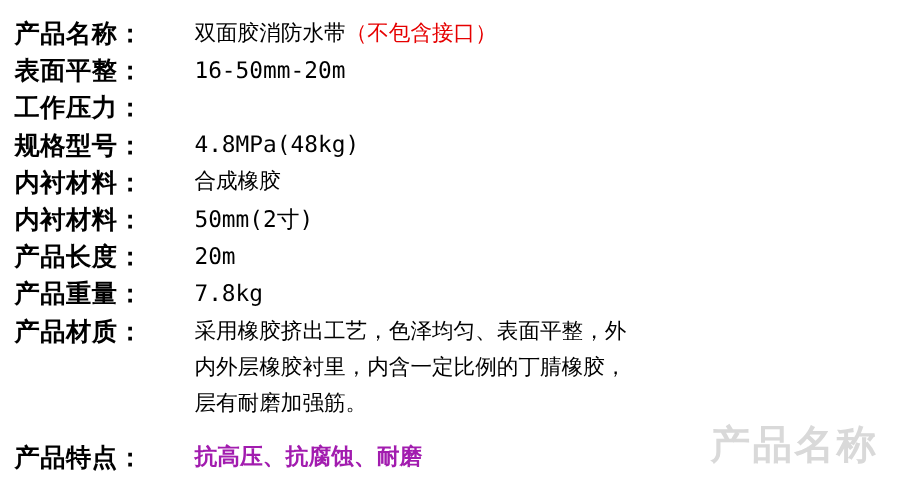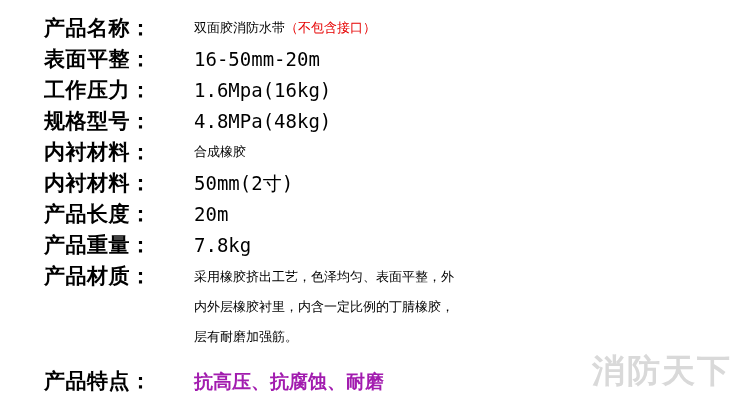--- a/index.html
+++ b/index.html
@@ -12,21 +12,21 @@
     background: #ffffff;
     font-family: "DejaVu Sans", "Liberation Sans", sans-serif;
     overflow: hidden;
     position: relative;
   }
   #sheet {
     position: relative;
     width: 750px;
     height: 404px;
     box-sizing: border-box;
-    padding: 14px 0 0 44px;
+    padding: 14px 0 0 12px;
   }
   .row {
     display: flex;
     align-items: flex-start;
     margin-bottom: 3px;
     min-height: 28px;
   }
   .label {
     flex: 0 0 150px;
     font-size: 21px;
@@ -39,21 +39,21 @@
   .value {
     flex: 1 1 auto;
     font-size: 19px;
     color: #000000;
     line-height: 28px;
     font-family: "DejaVu Sans Mono", "Liberation Mono", monospace;
     white-space: nowrap;
   }
   .value.cjk {
     font-family: "DejaVu Sans", "Liberation Sans", sans-serif;
-    font-size: 13px;
+    font-size: 18px;
   }
   .value .red-note {
     color: #e60000;
   }
   .multiline {
     line-height: 30px;
     white-space: normal;
     max-width: 500px;
   }
   .multiline div {
@@ -90,21 +90,20 @@
     <div class="value cjk"><span>双面胶消防水带</span><span class="red-note">（不包含接口）</span></div>
   </div>
 
   <div class="row">
     <div class="label">表面平整：</div>
     <div class="value">16-50mm-20m</div>
   </div>
 
   <div class="row">
     <div class="label">工作压力：</div>
-    <div class="value">1.6Mpa(16kg)</div>
   </div>
 
   <div class="row">
     <div class="label">规格型号：</div>
     <div class="value">4.8MPa(48kg)</div>
   </div>
 
   <div class="row">
     <div class="label">内衬材料：</div>
     <div class="value cjk">合成橡胶</div>
@@ -134,14 +133,14 @@
     </div>
   </div>
 
   <div class="spacer-row"></div>
 
   <div class="row feature-row">
     <div class="label">产品特点：</div>
     <div class="value">抗高压、抗腐蚀、耐磨</div>
   </div>
 
-  <div id="watermark">消防天下</div>
+  <div id="watermark">产品名称</div>
 </div>
 
 </body></html>

